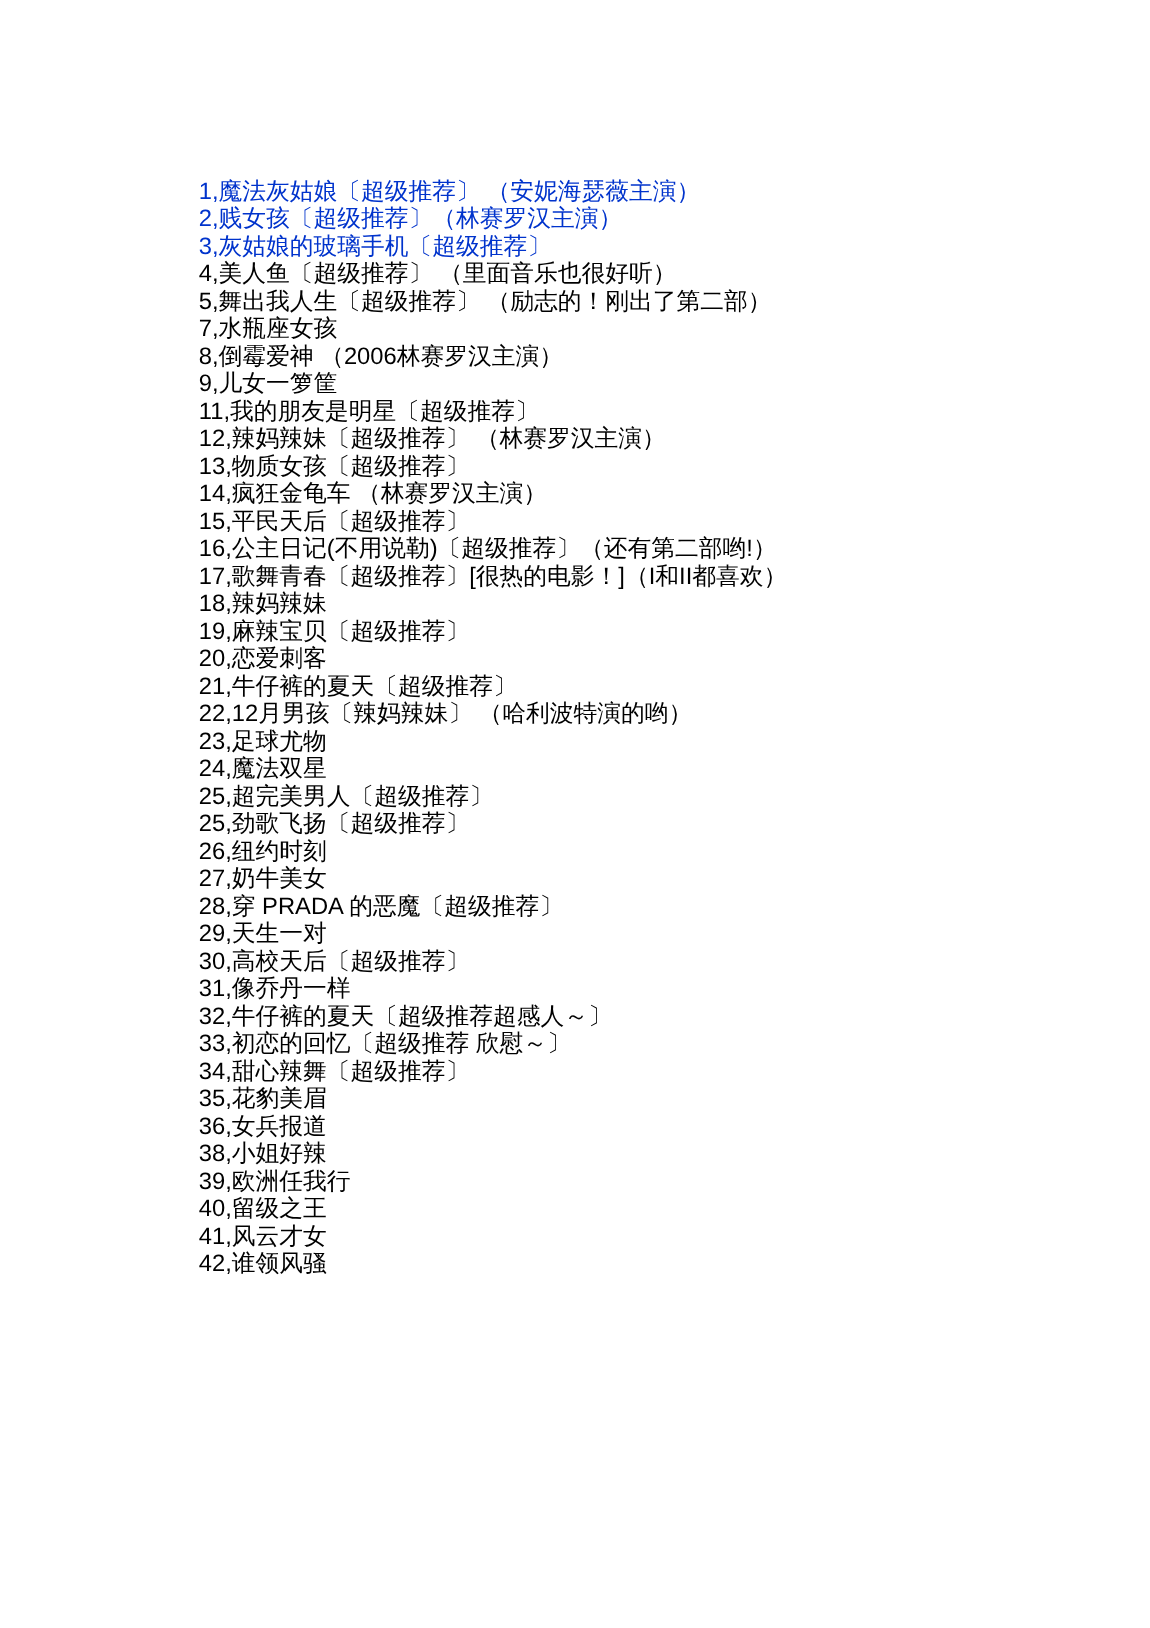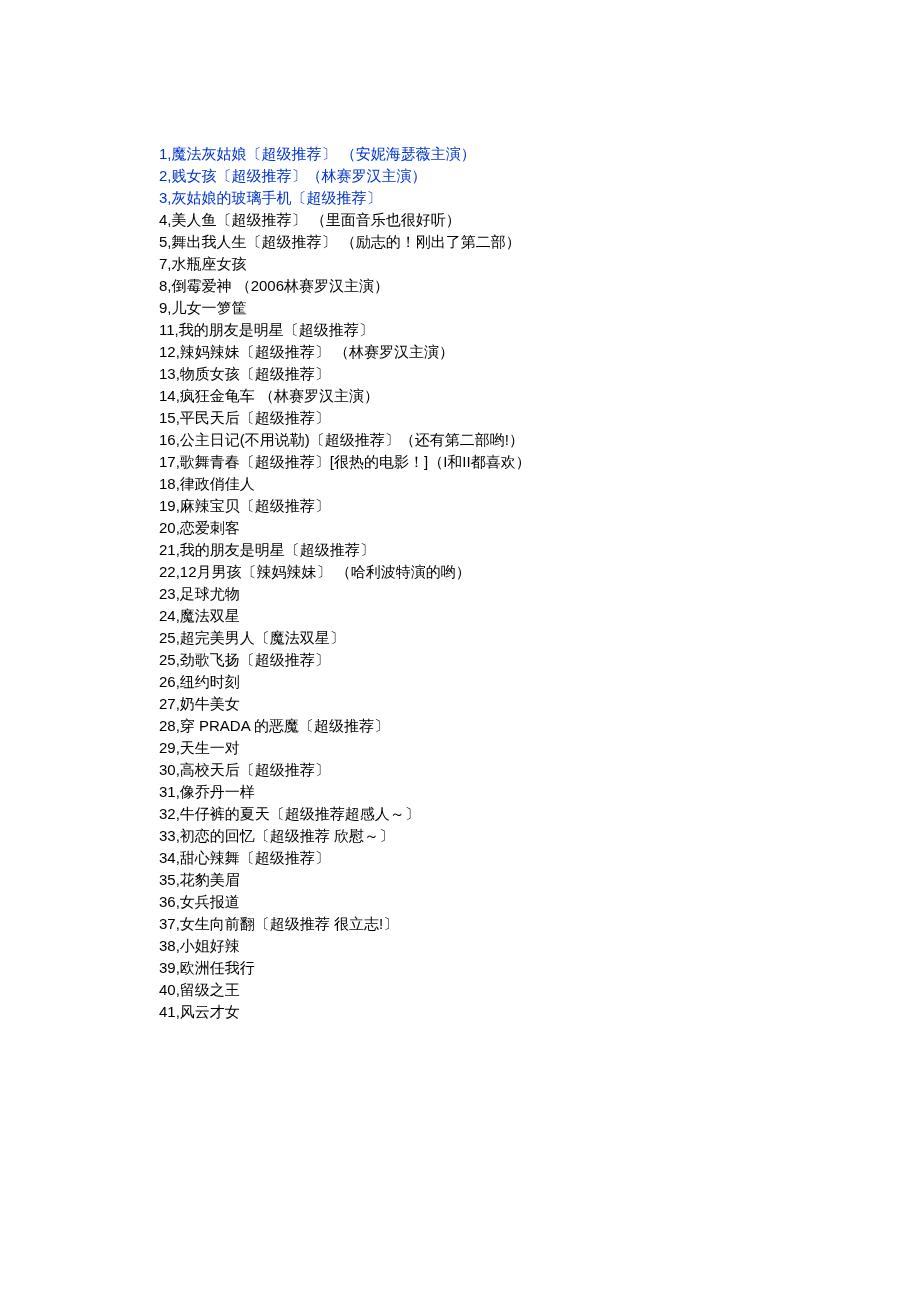--- a/index.html
+++ b/index.html
@@ -6,21 +6,21 @@
     margin: 0;
     padding: 0;
     background: #fff;
     font-family: Arial, "Microsoft YaHei", sans-serif;
     width: 920px;
   }
   .page {
     padding: 143px 0 0 159px;
   }
   .line {
-    font-size: 15px;
+    font-size: 19px;
     line-height: 22px;
     color: #000;
     white-space: nowrap;
   }
   .line.link {
     color: #0033cc;
   }
 </style>
 </head>
 <body>
@@ -35,39 +35,39 @@
       <div class="line">7,水瓶座女孩</div>
       <div class="line">8,倒霉爱神 （2006林赛罗汉主演）</div>
       <div class="line">9,儿女一箩筐</div>
       <div class="line">11,我的朋友是明星〔超级推荐〕</div>
       <div class="line">12,辣妈辣妹〔超级推荐〕 （林赛罗汉主演）</div>
       <div class="line">13,物质女孩〔超级推荐〕</div>
       <div class="line">14,疯狂金龟车 （林赛罗汉主演）</div>
       <div class="line">15,平民天后〔超级推荐〕</div>
       <div class="line">16,公主日记(不用说勒)〔超级推荐〕（还有第二部哟!）</div>
       <div class="line">17,歌舞青春〔超级推荐〕[很热的电影！]（I和II都喜欢）</div>
-      <div class="line">18,律政俏佳人</div>
+      <div class="line">18,辣妈辣妹</div>
       <div class="line">19,麻辣宝贝〔超级推荐〕</div>
       <div class="line">20,恋爱刺客</div>
-      <div class="line">21,我的朋友是明星〔超级推荐〕</div>
+      <div class="line">21,牛仔裤的夏天〔超级推荐〕</div>
       <div class="line">22,12月男孩〔辣妈辣妹〕 （哈利波特演的哟）</div>
       <div class="line">23,足球尤物</div>
       <div class="line">24,魔法双星</div>
-      <div class="line">25,超完美男人〔魔法双星〕</div>
+      <div class="line">25,超完美男人〔超级推荐〕</div>
       <div class="line">25,劲歌飞扬〔超级推荐〕</div>
       <div class="line">26,纽约时刻</div>
       <div class="line">27,奶牛美女</div>
       <div class="line">28,穿 PRADA 的恶魔〔超级推荐〕</div>
       <div class="line">29,天生一对</div>
       <div class="line">30,高校天后〔超级推荐〕</div>
       <div class="line">31,像乔丹一样</div>
       <div class="line">32,牛仔裤的夏天〔超级推荐超感人～〕</div>
       <div class="line">33,初恋的回忆〔超级推荐 欣慰～〕</div>
       <div class="line">34,甜心辣舞〔超级推荐〕</div>
       <div class="line">35,花豹美眉</div>
       <div class="line">36,女兵报道</div>
-      <div class="line">37,女生向前翻〔超级推荐 很立志!〕</div>
       <div class="line">38,小姐好辣</div>
       <div class="line">39,欧洲任我行</div>
       <div class="line">40,留级之王</div>
       <div class="line">41,风云才女</div>
+      <div class="line">42,谁领风骚</div>
     </div>
 </div>
 
 </body></html>

